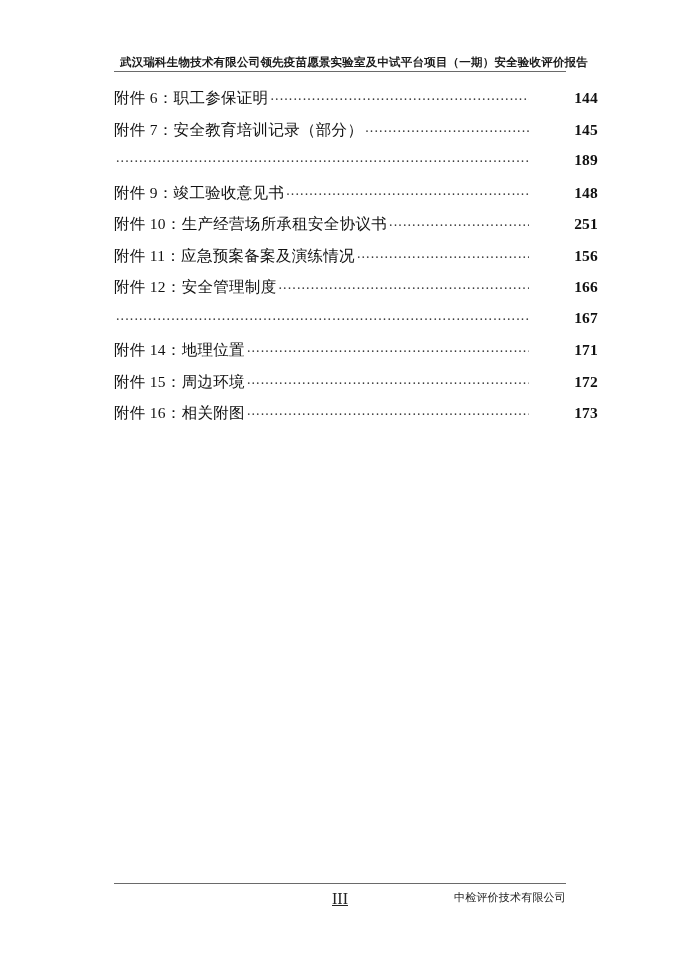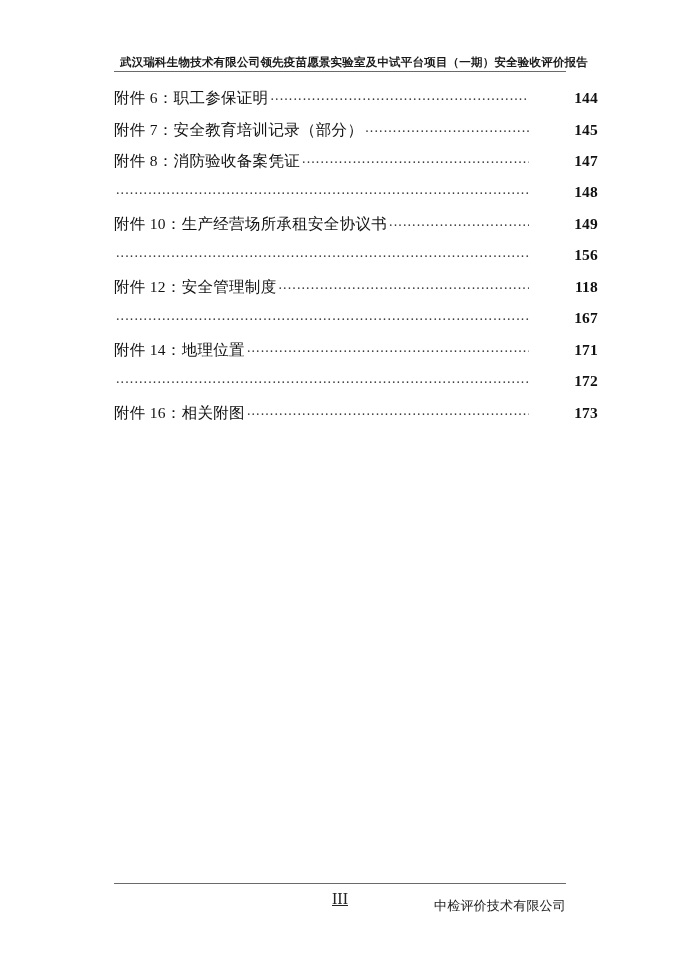--- a/index.html
+++ b/index.html
@@ -106,24 +106,23 @@
     left: 50%;
     transform: translateX(-50%);
     font-size: 16px;
     color: #222222;
     font-family: "Liberation Serif", "DejaVu Serif", serif;
     text-decoration: underline;
   }
   .footer-right {
     position: absolute;
     right: 0;
-    font-size: 13px;
+    font-size: 11px;
     color: #1a1a1a;
     letter-spacing: 0.2px;
-    margin-top: 7px;
   }
 </style>
 </head>
 <body>
 
 <div class="page">
 
   <div class="header">
     <span class="header-text">武汉瑞科生物技术有限公司领先疫苗愿景实验室及中试平台项目（一期）安全验收评价报告</span>
   </div>
@@ -137,59 +136,61 @@
       <span class="toc-page">144</span>
     </div>
 
     <div class="toc-row">
       <span class="toc-label">附件 7：安全教育培训记录（部分）</span>
       <span class="toc-dots">...............................................................................................................</span>
       <span class="toc-page">145</span>
     </div>
 
     <div class="toc-row">
-      <span class="toc-label">附件 8：消防验收备案凭证</span>
-      <span class="toc-dots">...............................................................................................................</span>
-      <span class="toc-page">147</span>
-    </div>
-
-    <div class="toc-row">
+      <span class="toc-dots">...............................................................................................................</span>
+      <span class="toc-page">189</span>
+    </div>
+
+    <div class="toc-row">
+      <span class="toc-label">附件 9：竣工验收意见书</span>
       <span class="toc-dots">...............................................................................................................</span>
       <span class="toc-page">148</span>
     </div>
 
     <div class="toc-row">
       <span class="toc-label">附件 10：生产经营场所承租安全协议书</span>
       <span class="toc-dots">...............................................................................................................</span>
-      <span class="toc-page">149</span>
-    </div>
-
-    <div class="toc-row">
+      <span class="toc-page">251</span>
+    </div>
+
+    <div class="toc-row">
+      <span class="toc-label">附件 11：应急预案备案及演练情况</span>
       <span class="toc-dots">...............................................................................................................</span>
       <span class="toc-page">156</span>
     </div>
 
     <div class="toc-row">
       <span class="toc-label">附件 12：安全管理制度</span>
       <span class="toc-dots">...............................................................................................................</span>
-      <span class="toc-page">118</span>
+      <span class="toc-page">166</span>
     </div>
 
     <div class="toc-row">
       <span class="toc-dots">...............................................................................................................</span>
       <span class="toc-page">167</span>
     </div>
 
     <div class="toc-row">
       <span class="toc-label">附件 14：地理位置</span>
       <span class="toc-dots">...............................................................................................................</span>
       <span class="toc-page">171</span>
     </div>
 
     <div class="toc-row">
+      <span class="toc-label">附件 15：周边环境</span>
       <span class="toc-dots">...............................................................................................................</span>
       <span class="toc-page">172</span>
     </div>
 
     <div class="toc-row">
       <span class="toc-label">附件 16：相关附图</span>
       <span class="toc-dots">...............................................................................................................</span>
       <span class="toc-page">173</span>
     </div>
 

